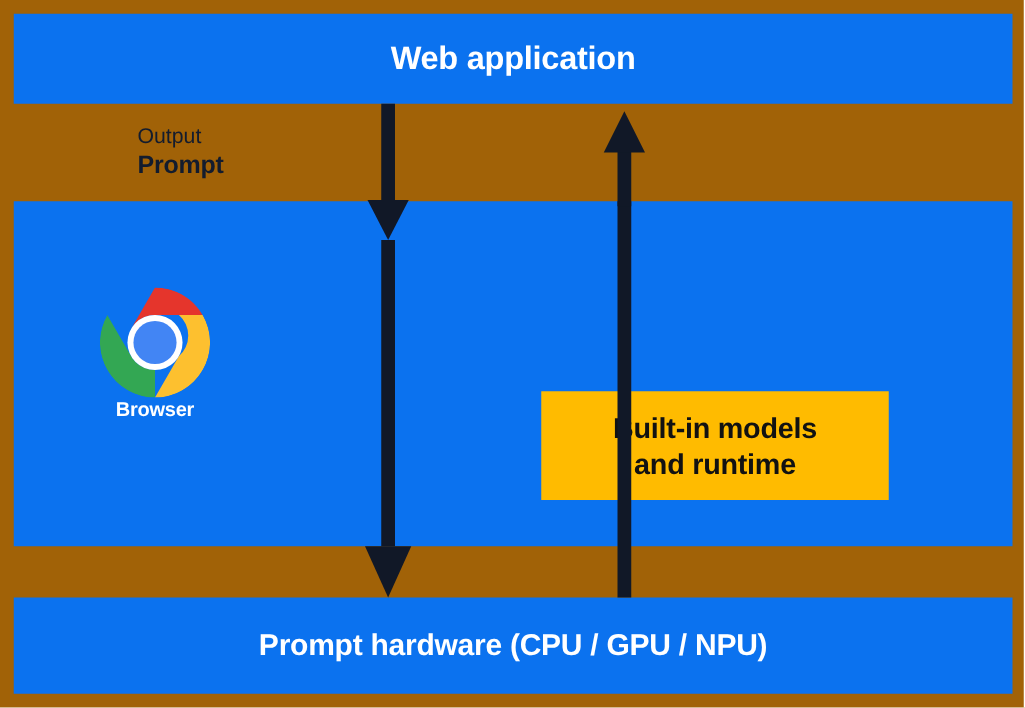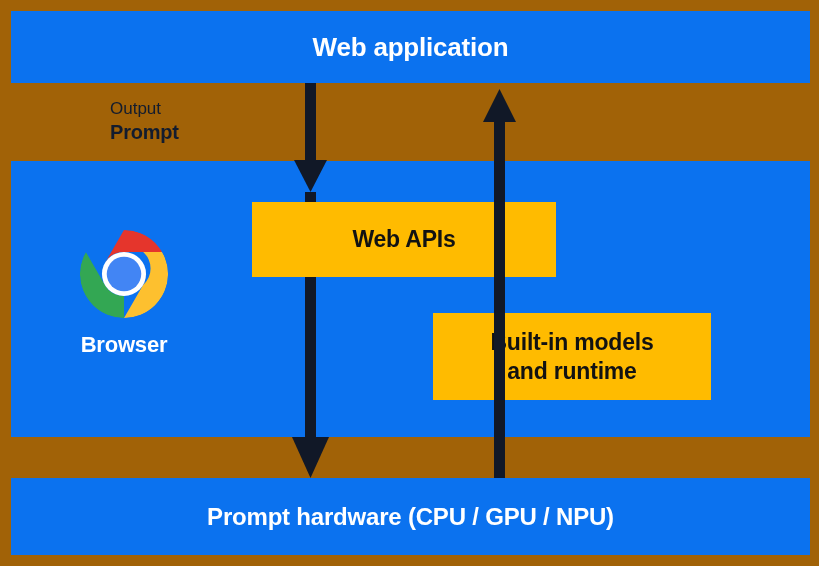--- a/index.html
+++ b/index.html
@@ -83,23 +83,23 @@
     width: 128px;
     z-index: 3;
     text-align: center;
   }
   #chrome-logo {
     display: block;
     margin: 0 auto;
   }
   #browser-label {
     display: block;
-    margin-top: 12px;
+    margin-top: 0;
     color: #ffffff;
-    font-size: 22px;
+    font-size: 16px;
     font-weight: bold;
     letter-spacing: -0.2px;
   }
 
   
   #arrow-layer-back, #arrow-layer-front {
     position: absolute;
     left: 0;
     top: 0;
     width: 820px;
@@ -181,23 +181,20 @@
         <path d="M96 188 A92 92 0 0 1 16.33 50 L56.2 119 A46 46 0 0 0 96 142 Z" fill="#33a753"></path>
 
         <circle cx="96" cy="96" r="46" fill="#ffffff"></circle>
 
         <circle cx="96" cy="96" r="36" fill="#4285f4"></circle>
       </g>
     </svg>
     <span id="browser-label">Browser</span>
   </div>
 
-  <div class="api-box" id="box-web-apis">
-    <span class="api-box-label">Web APIs</span>
-  </div>
 
   <div class="api-box" id="box-builtin">
     <span class="api-box-label">Built-in models
 and runtime</span>
   </div>
 
   <svg id="arrow-layer-front" viewBox="0 0 820 566" xmlns="http://www.w3.org/2000/svg">
 
     <g>
       <rect x="494" y="161" width="11" height="317" fill="#111827"></rect>

